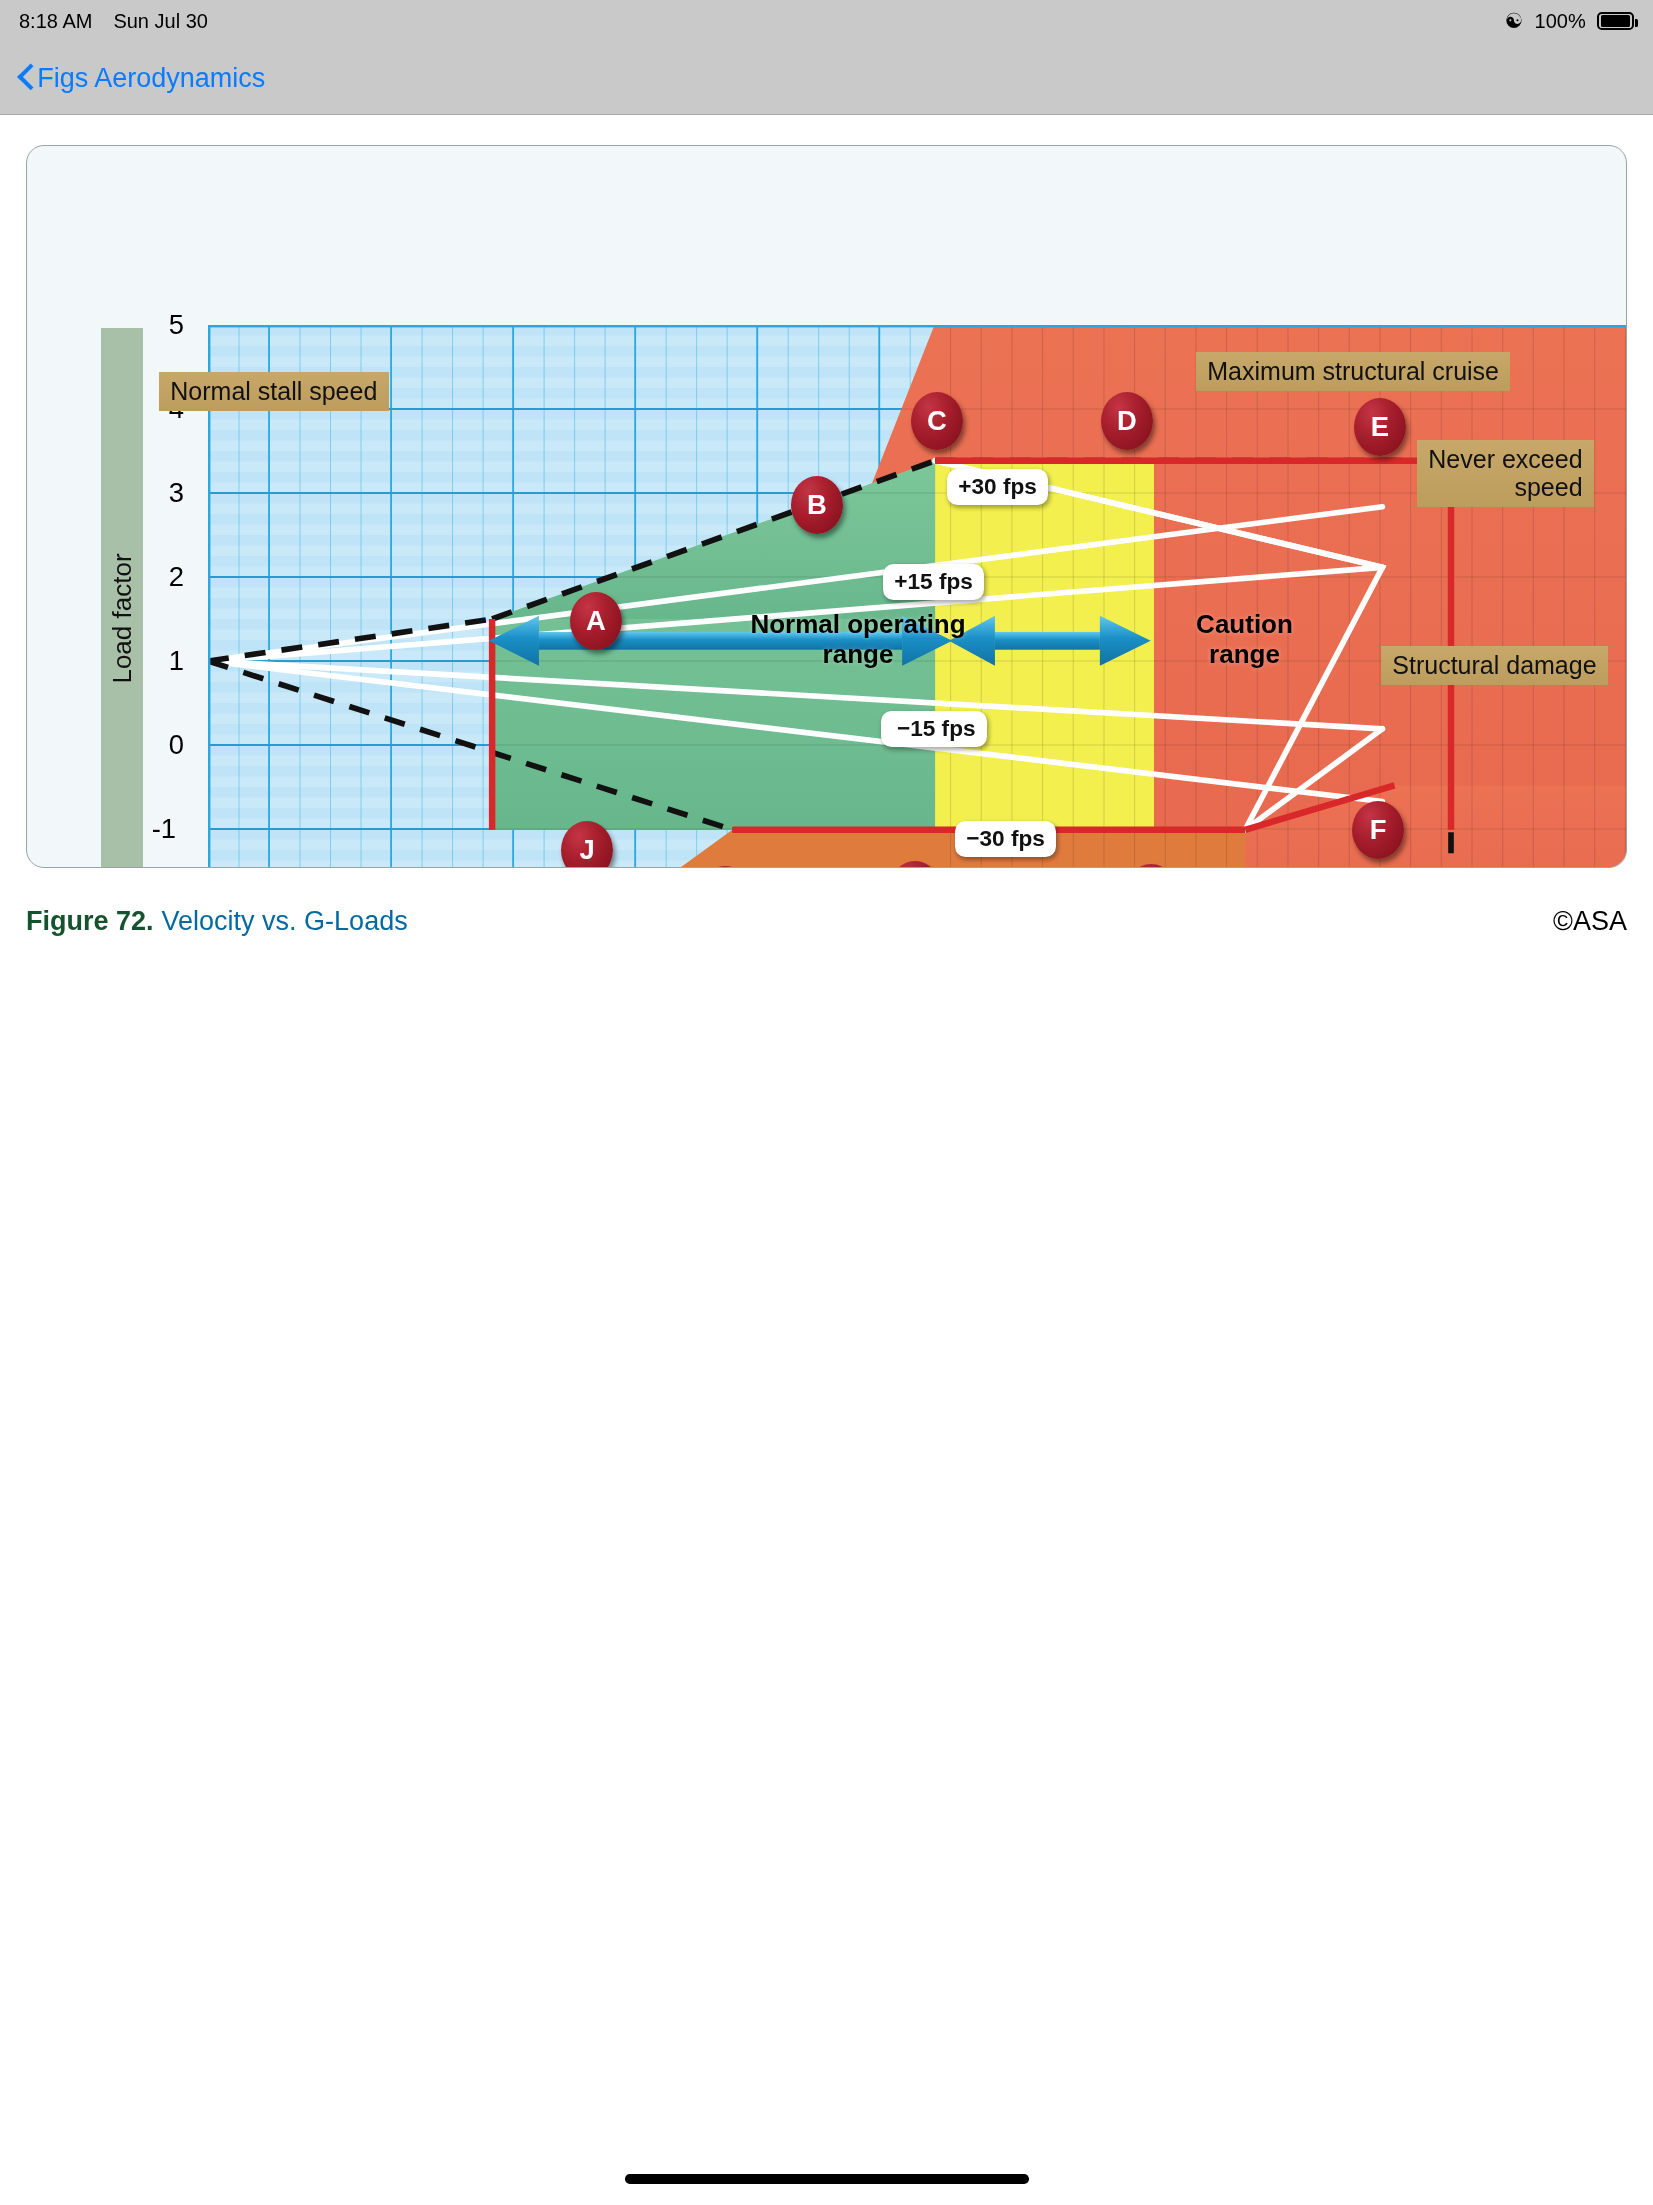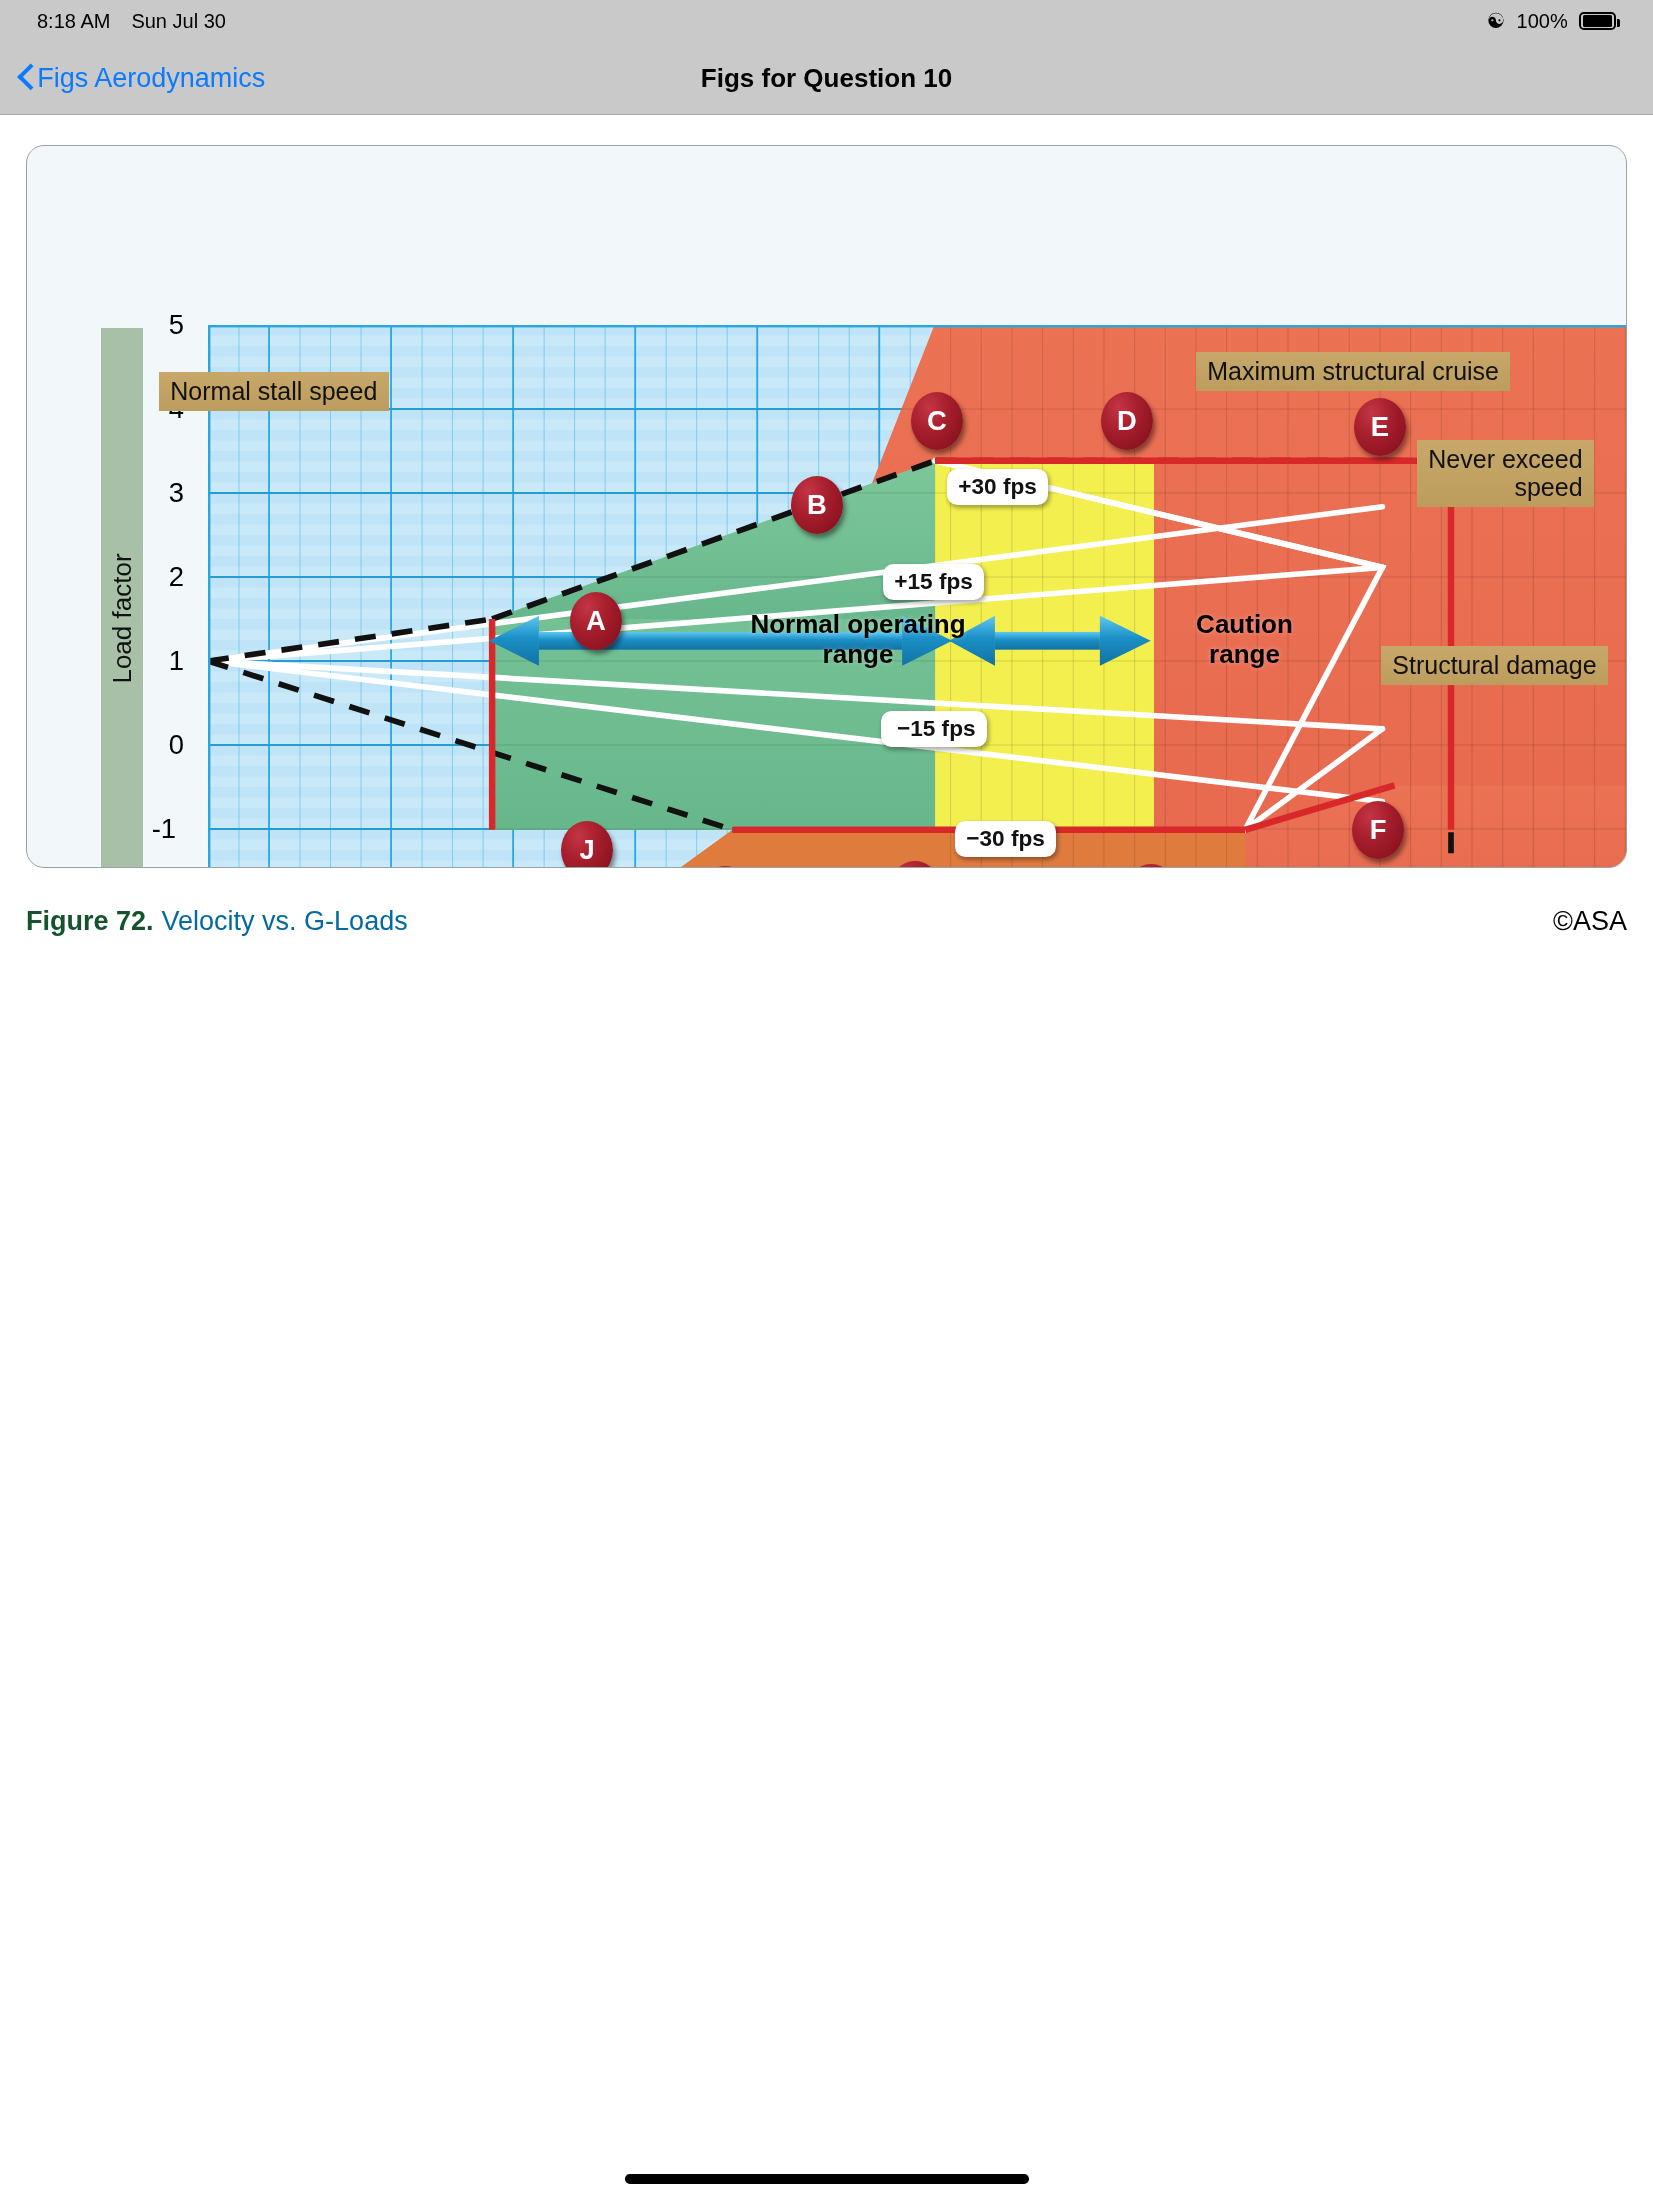--- a/index.html
+++ b/index.html
@@ -10,21 +10,21 @@
     font-family: "Liberation Sans", sans-serif;
     -webkit-font-smoothing: antialiased;
     overflow: hidden;
   }
 
   
   #status-bar {
     position:absolute; left:0; top:0; width:1653px; height:42px;
     background:#c9c9c9;
     display:flex; align-items:center;
-    padding: 0 37px;
+    padding: 0 19px;
     font-size:20px; color:#000;
   }
   #status-left { display:flex; gap:21px; align-items:center; }
   #status-right { margin-left:auto; display:flex; gap:11.3px; align-items:center; }
   .wifi-glyph { font-size:21px; line-height:1; display:inline-block; transform:translateY(-0.8px); }
   .battery {
     width:37px; height:18.6px; border:2.4px solid #000; border-radius:4.8px;
     position:relative; display:inline-block;
   }
   .battery::after{
@@ -163,21 +163,20 @@
         <i></i>
       </span>
   </div>
 </div>
 
 <div id="nav-bar">
   <div id="back-button">
     <span id="back-chevron"></span>
     <span>Figs Aerodynamics</span>
   </div>
-  <div id="nav-title">Figs for Question 10</div>
 </div>
 
 <div id="figure-card">
 
   <div id="yaxis-bar"></div>
   <div id="yaxis-title">
     <span>Load factor</span>
   </div>
 
   <div class="ytick" style="left:100px; top:165px;">5</div>

